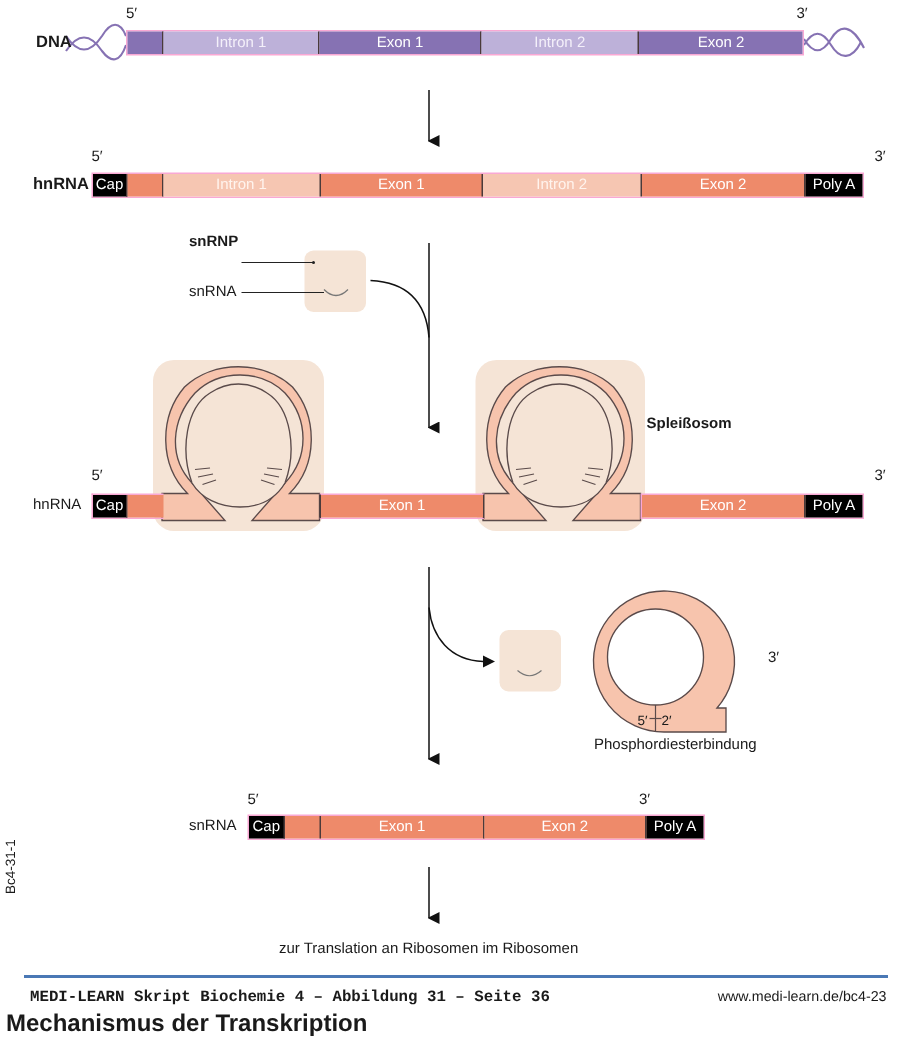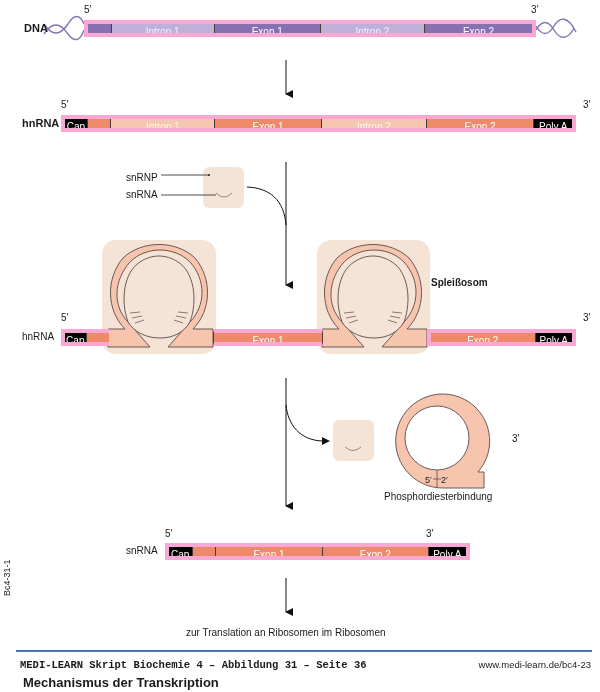--- a/index.html
+++ b/index.html
@@ -1,20 +1,20 @@
 <!DOCTYPE html>
 <html><head>
 <meta charset="utf-8">
 <style>
   html, body { margin:0; padding:0; background:#ffffff; }
   body { width:600px; height:692px; position:relative; overflow:hidden;
          font-family:"Liberation Sans", sans-serif; color:#1a1a1a; }
   .lbl { position:absolute; font-size:10px; line-height:12px; white-space:nowrap; }
   .lbl.b { font-weight:bold; }
-  .bar { position:absolute; height:17px; display:flex; box-sizing:border-box; border:4px solid #f9a8d4;align-items:flex-end; }
+  .bar { position:absolute; height:17px; display:flex; box-sizing:border-box; border:1px solid #f9a8d4;align-items:flex-end; }
   .seg { height:100%; box-sizing:border-box; border-right:1px solid #4a3a3a;
          color:#fff; font-size:10px; line-height:15px; text-align:center; overflow:hidden; white-space:nowrap; }
   .seg:last-child { border-right:none; }
   .dna-dark { background:#8672b3; }
   .dna-light { background:#bdb1d9; color:#f4f0fa; }
   .rna-cap { background:#000000; }
   .rna-exon { background:#ee8a6a; }
   .rna-intron { background:#f6c6b2; color:#fff4ee; }
   svg { position:absolute; left:0; top:0; }
   .footer-line { position:absolute; left:16px; width:576px; top:650px; height:2px; background:#4a78b5; }
@@ -115,21 +115,21 @@
 <div class="bar" style="left:61px;top:115px;width:515px;">
   <div class="seg rna-cap" style="width:23px">Cap</div>
   <div class="seg rna-exon" style="width:24px"></div>
   <div class="seg rna-intron" style="width:105px">Intron 1</div>
   <div class="seg rna-exon" style="width:108px">Exon 1</div>
   <div class="seg rna-intron" style="width:106px">Intron 2</div>
   <div class="seg rna-exon" style="width:109px">Exon 2</div>
   <div class="seg rna-cap" style="width:38px">Poly A</div>
 </div>
 
-<span class="lbl" style="left:126px;top:172px;">snRNP</span>
+<span class="lbl" style="left:126px;top:156px;font-weight:bold;">snRNP</span>
 <span class="lbl" style="left:126px;top:189px;">snRNA</span>
 
 <span class="lbl" style="left:431px;top:277px;font-weight:bold;">Spleißosom</span>
 <span class="lbl" style="left:22px;top:331px;">hnRNA</span>
 <span class="lbl" style="left:61px;top:312px;">5′</span>
 <span class="lbl" style="left:583px;top:312px;">3′</span>
 <div class="bar" style="left:61px;top:329px;width:48px;border-right:none;">
   <div class="seg rna-cap" style="width:23px">Cap</div>
   <div class="seg rna-exon" style="width:24px"></div>
 </div>
@@ -137,33 +137,33 @@
   <div class="seg rna-exon" style="width:100%">Exon 1</div>
 </div>
 <div class="bar" style="left:427px;top:329px;width:149px;">
   <div class="seg rna-exon" style="width:109px">Exon 2</div>
   <div class="seg rna-cap" style="width:38px">Poly A</div>
 </div>
 
 <span class="lbl" style="left:512px;top:433px;">3′</span>
 <span class="lbl" style="left:425px;top:474px;font-size:9px;">5′</span>
 <span class="lbl" style="left:441px;top:474px;font-size:9px;">2′</span>
-<span class="lbl" style="left:384px;top:491px;">Phosphordiesterbindung</span>
+<span class="lbl" style="left:396px;top:491px;">Phosphordiesterbindung</span>
 
 <span class="lbl" style="left:126px;top:545px;">snRNA</span>
 <span class="lbl" style="left:165px;top:528px;">5′</span>
 <span class="lbl" style="left:426px;top:528px;">3′</span>
 <div class="bar" style="left:165px;top:543px;width:305px;">
   <div class="seg rna-cap" style="width:24px">Cap</div>
   <div class="seg rna-exon" style="width:24px"></div>
   <div class="seg rna-exon" style="width:109px">Exon 1</div>
   <div class="seg rna-exon" style="width:108px">Exon 2</div>
   <div class="seg rna-cap" style="width:38px">Poly A</div>
 </div>
 
 <span class="lbl" style="left:186px;top:627px;">zur Translation an Ribosomen im Ribosomen</span>
 
 <span class="side">Bc4-31-1</span>
 
 <div class="footer-line"></div>
 <span class="lbl b" style="left:20px;top:659px;font-size:10.5px;font-family:Liberation Mono, monospace;">MEDI-LEARN Skript Biochemie 4 – Abbildung 31 – Seite 36</span>
-<span class="lbl b" style="left:23px;top:677px;font-size:13px;">Mechanismus der Transkription</span>
+<span class="lbl b" style="left:4px;top:677px;font-size:16px;">Mechanismus der Transkription</span>
 <span class="lbl" style="right:9px;top:659px;font-size:9.5px;">www.medi-learn.de/bc4-23</span>
 
 </body></html>

